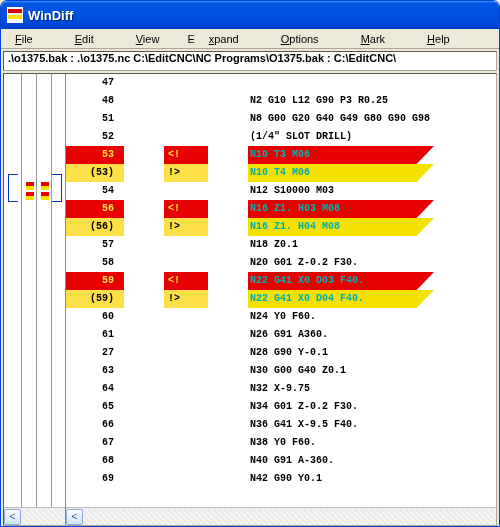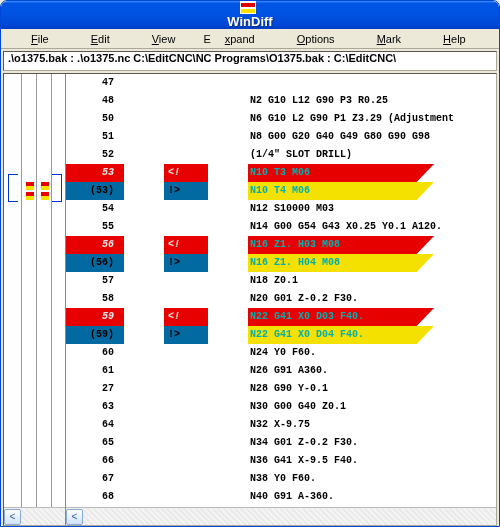--- a/index.html
+++ b/index.html
@@ -14,42 +14,41 @@
     border-radius: 7px 7px 0 0;
   }
   .titlebar {
     height: 28px;
     background: linear-gradient(to bottom, #3a95ff 0%, #0054e3 8%, #0054e3 40%, #0046d5 88%, #003cc4 100%);
     border-radius: 6px 6px 0 0;
     display: flex;
     align-items: center;
     padding: 0 6px;
     color: #fff;
-    flex-direction: column;
   }
   .titlebar .app-icon {
     width: 16px; height: 16px;
     background: #fff;
     margin-right: 5px;
     display: inline-block;
     position: relative;
   }
   .titlebar .app-icon::before,
   .titlebar .app-icon::after {
     content:""; position:absolute; left:1px; right:1px; height:4px;
   }
   .titlebar .app-icon::before { top:2px; background:#d00; }
   .titlebar .app-icon::after  { top:8px; background:#fd0; }
   .title-text { font-weight: bold; font-size: 13px; text-shadow: 1px 1px 1px #002a80; }
   .menubar {
     background: #ece9d8;
     height: 20px;
     display: flex;
     align-items: center;
-    padding: 0 16px;
+    padding: 0 0;
     border-bottom: 1px solid #aca899;
     font-size: 11px;
   }
   .menubar span { margin-right: 14px; cursor: default; }
   .menubar span u { text-decoration: underline; }
   .pathbar {
     background: #fff;
     border: 1px inset #aca899;
     margin: 2px;
     height: 20px;
@@ -116,24 +115,24 @@
     flex: 1;
     padding-left: 2px;
     color: #000;
     overflow: hidden;
   }
   
   .row-plain .lno,
   .row-plain .sym,
   .row-plain .code { background:#fff; }
   .row-red  .lno,
-  .row-red  .sym   { background:#e60000; color:#e5e5e5;font-style:italic; }
+  .row-red  .sym   { background:#e60000; color:#fde047; }
   .row-red  .code  { background:#e60000; color:#00b0b0; }
   .row-yel  .lno,
-  .row-yel  .sym   { background:#0369a1; color:#000; }
+  .row-yel  .sym   { background:#fde047; color:#000; }
   .row-yel  .code  { background:#f5e100; color:#00b0b0; }
   
   .row-red .code, .row-yel .code {
     position: relative;
     clip-path: polygon(0 0, 75% 0, 68% 100%, 0 100%);
   }
   .scrollbar-h {
     position:absolute;
     left:0; right:0; bottom:0;
     height:18px;
@@ -200,27 +199,25 @@
     <div class="scrollbar-h">
       <div class="btn">&lt;</div>
       <div class="track"></div>
     </div>
   </div>
 
   <div class="content">
     <div class="lines" id="lines">
         <div class="line row-plain"><div class="lno">47</div><div class="sym"></div><div class="code"></div></div>
         <div class="line row-plain"><div class="lno">48</div><div class="sym"></div><div class="code">N2 G10 L12 G90 P3 R0.25</div></div>
-        <div class="line row-plain"><div class="lno">50</div><div class="sym"></div><div class="code">N6 G10 L2 G90 P1 Z3.29 (Adjustment</div></div>
         <div class="line row-plain"><div class="lno">51</div><div class="sym"></div><div class="code">N8 G00 G20 G40 G49 G80 G90 G98</div></div>
         <div class="line row-plain"><div class="lno">52</div><div class="sym"></div><div class="code">(1/4" SLOT DRILL)</div></div>
         <div class="line row-red"><div class="lno">53</div><div class="sym">&lt;!</div><div class="code">N10 T3 M06</div></div>
         <div class="line row-yel"><div class="lno">(53)</div><div class="sym">!&gt;</div><div class="code">N10 T4 M06</div></div>
         <div class="line row-plain"><div class="lno">54</div><div class="sym"></div><div class="code">N12 S10000 M03</div></div>
-        <div class="line row-plain"><div class="lno">55</div><div class="sym"></div><div class="code">N14 G00 G54 G43 X0.25 Y0.1 A120.</div></div>
         <div class="line row-red"><div class="lno">56</div><div class="sym">&lt;!</div><div class="code">N16 Z1. H03 M08</div></div>
         <div class="line row-yel"><div class="lno">(56)</div><div class="sym">!&gt;</div><div class="code">N16 Z1. H04 M08</div></div>
         <div class="line row-plain"><div class="lno">57</div><div class="sym"></div><div class="code">N18 Z0.1</div></div>
         <div class="line row-plain"><div class="lno">58</div><div class="sym"></div><div class="code">N20 G01 Z-0.2 F30.</div></div>
         <div class="line row-red"><div class="lno">59</div><div class="sym">&lt;!</div><div class="code">N22 G41 X0 D03 F40.</div></div>
         <div class="line row-yel"><div class="lno">(59)</div><div class="sym">!&gt;</div><div class="code">N22 G41 X0 D04 F40.</div></div>
         <div class="line row-plain"><div class="lno">60</div><div class="sym"></div><div class="code">N24 Y0 F60.</div></div>
         <div class="line row-plain"><div class="lno">61</div><div class="sym"></div><div class="code">N26 G91 A360.</div></div>
         <div class="line row-plain"><div class="lno">27</div><div class="sym"></div><div class="code">N28 G90 Y-0.1</div></div>
         <div class="line row-plain"><div class="lno">63</div><div class="sym"></div><div class="code">N30 G00 G40 Z0.1</div></div>

